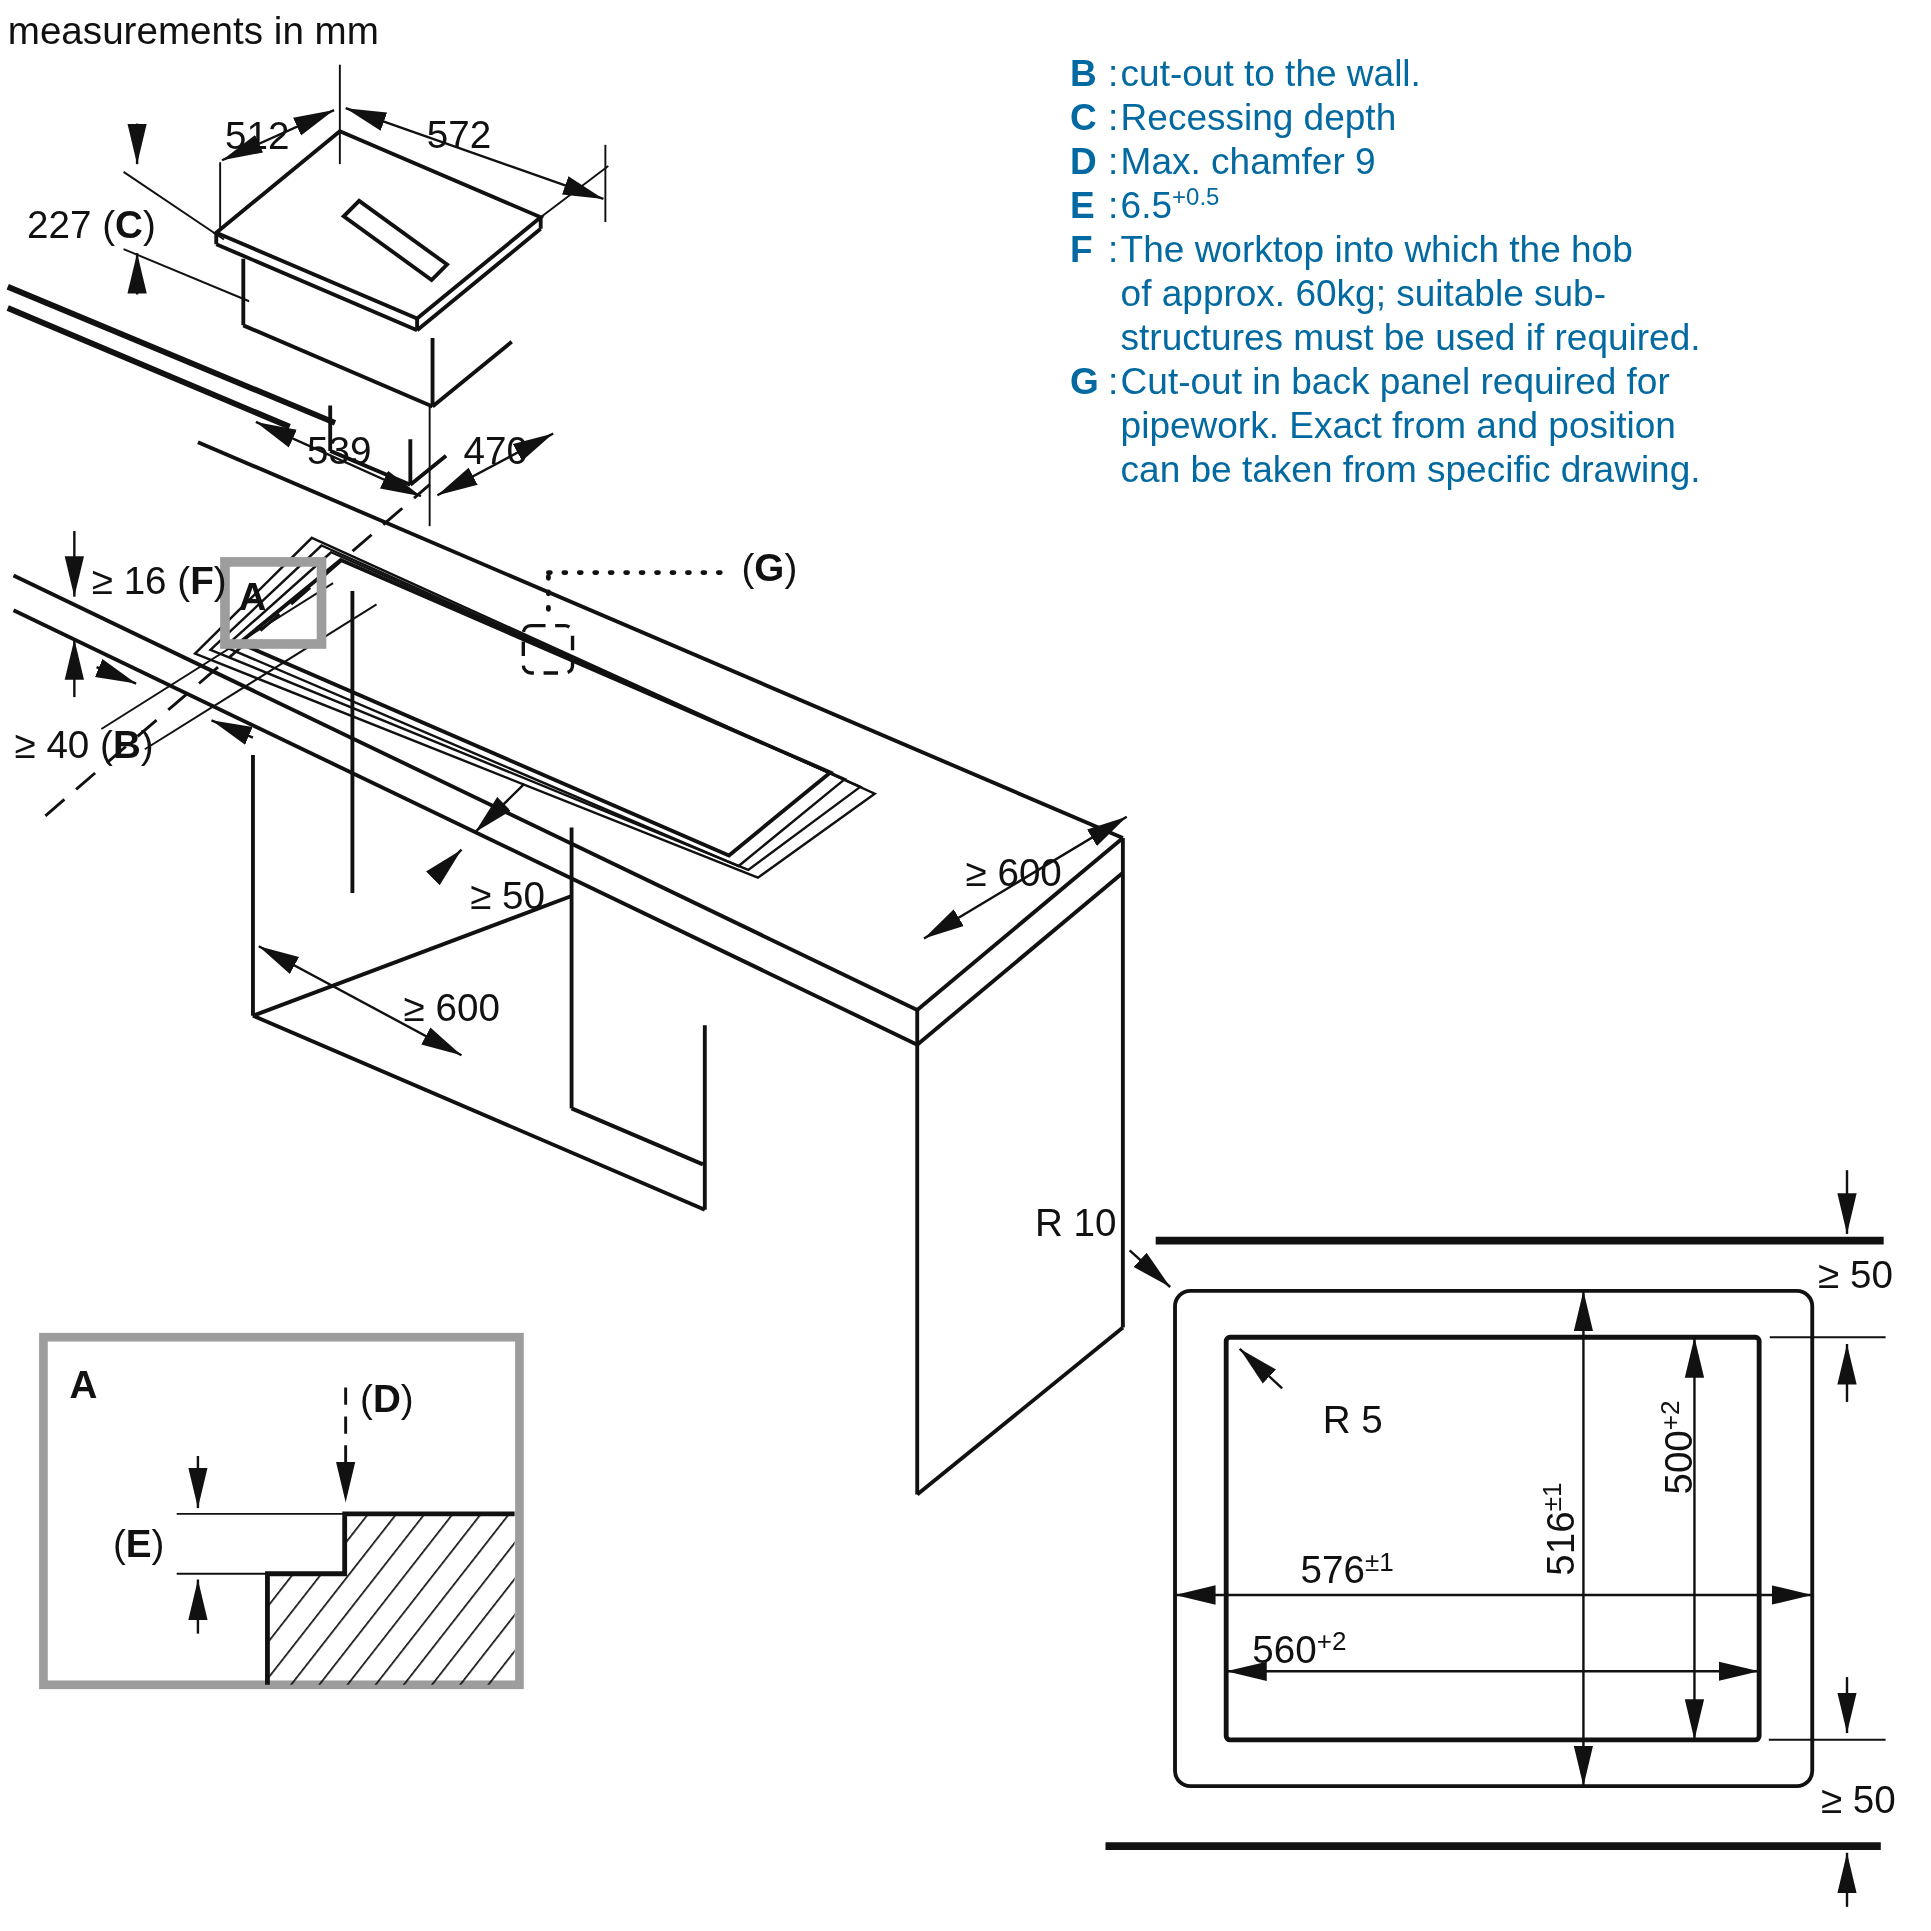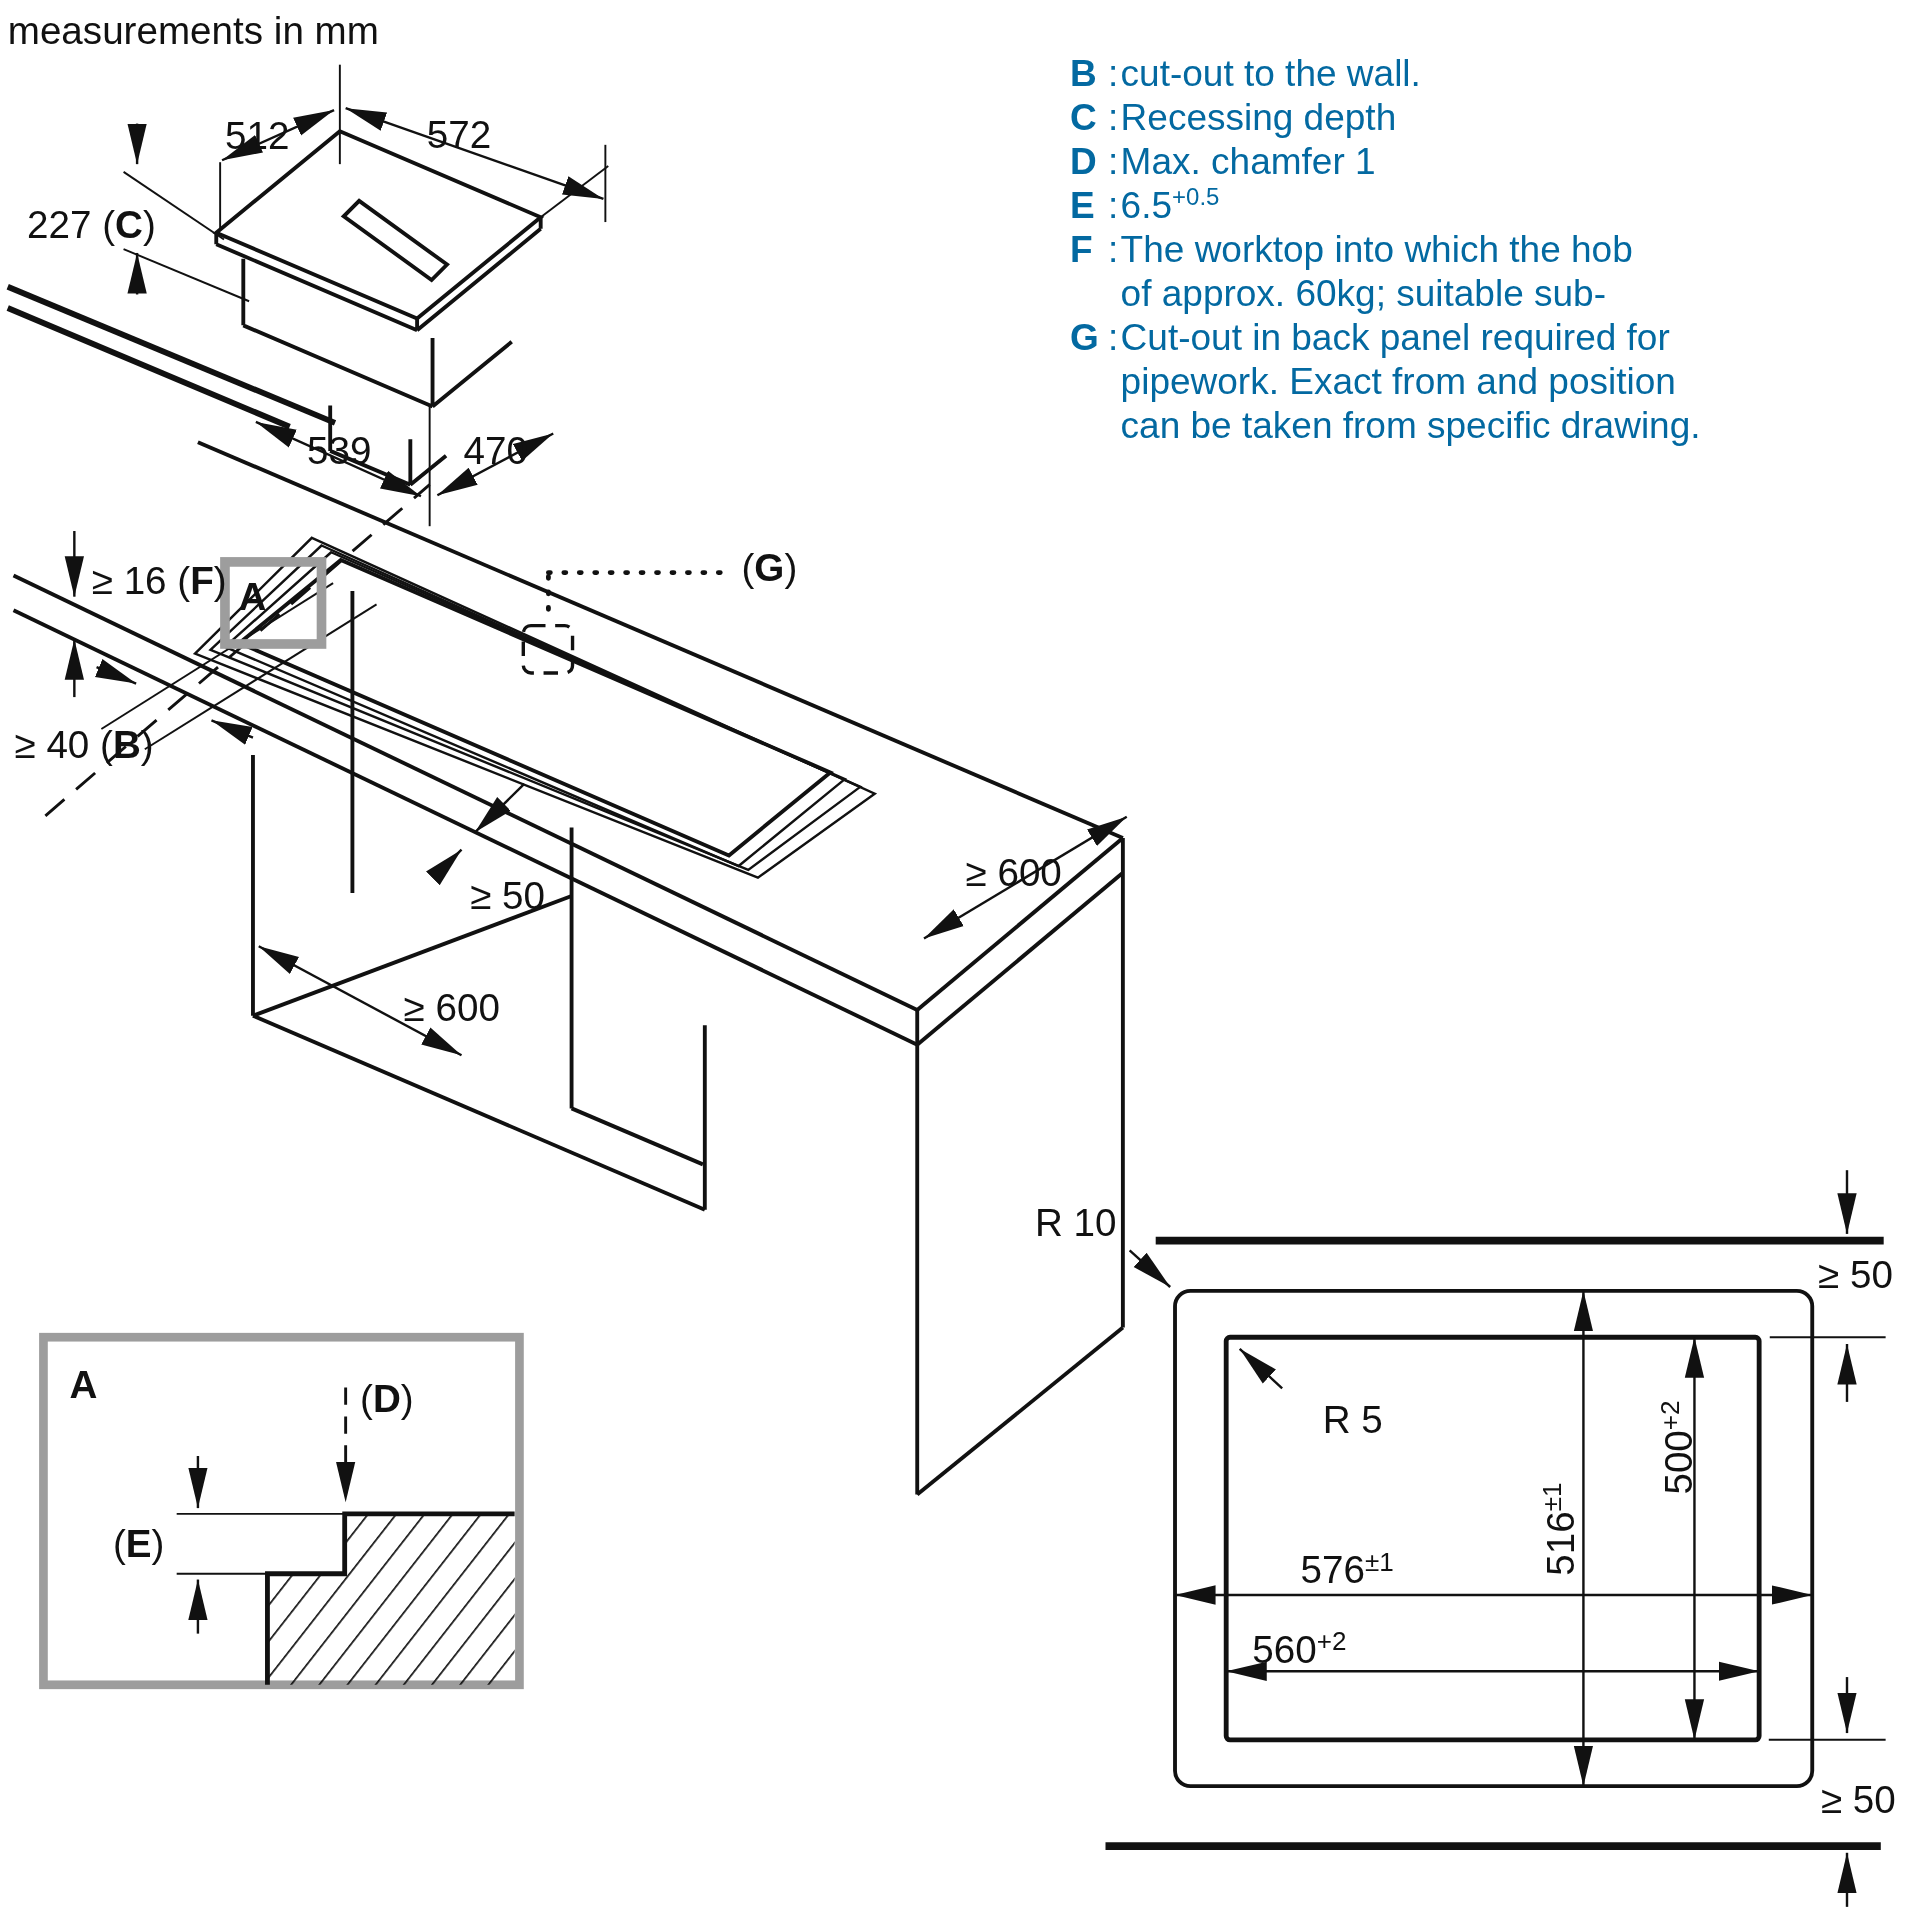--- a/index.html
+++ b/index.html
@@ -179,36 +179,37 @@
     <div class="lkey">C</div>
     <div class="lcolon">:</div>
     <div class="ltxt">
       <div>Recessing depth</div>
     </div>
   </div>
   <div class="lrow">
     <div class="lkey">D</div>
     <div class="lcolon">:</div>
     <div class="ltxt">
-      <div>Max. chamfer 1</div>
+      <div>Max. chamfer 9</div>
     </div>
   </div>
   <div class="lrow">
     <div class="lkey">E</div>
     <div class="lcolon">:</div>
     <div class="ltxt">
       <div><span>6.5</span><sup>+0.5</sup></div>
     </div>
   </div>
   <div class="lrow">
     <div class="lkey">F</div>
     <div class="lcolon">:</div>
     <div class="ltxt">
       <div>The worktop into which the hob</div>
       <div>of approx. 60kg; suitable sub-</div>
+      <div>structures must be used if required.</div>
     </div>
   </div>
   <div class="lrow">
     <div class="lkey">G</div>
     <div class="lcolon">:</div>
     <div class="ltxt">
       <div>Cut-out in back panel required for</div>
       <div>pipework. Exact from and position</div>
       <div>can be taken from specific drawing.</div>
     </div>

